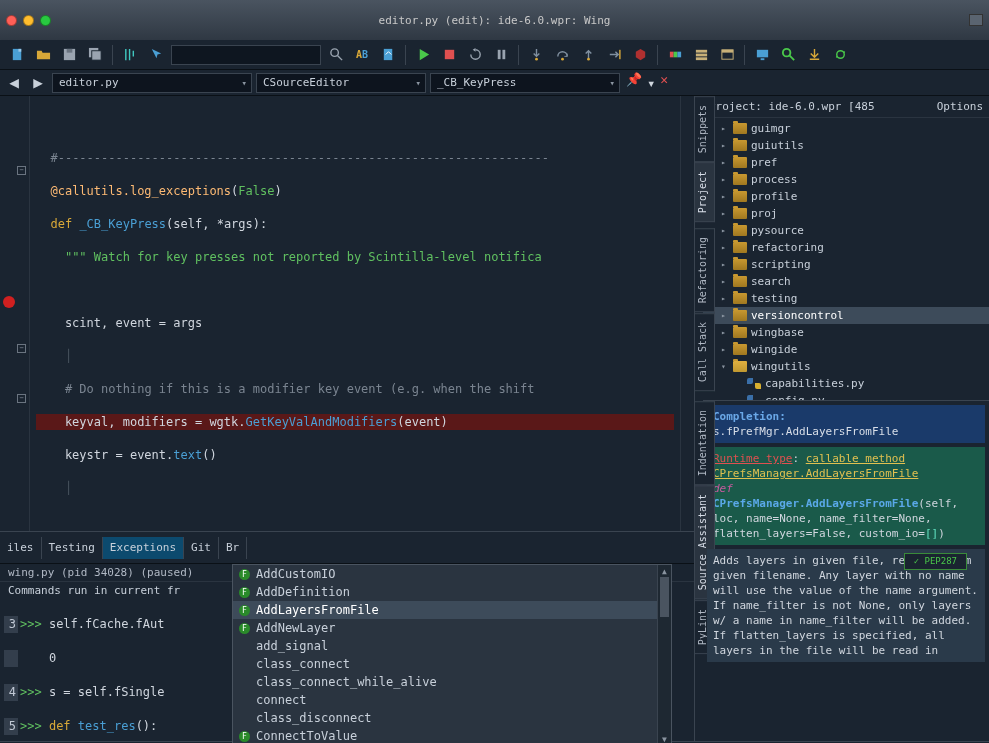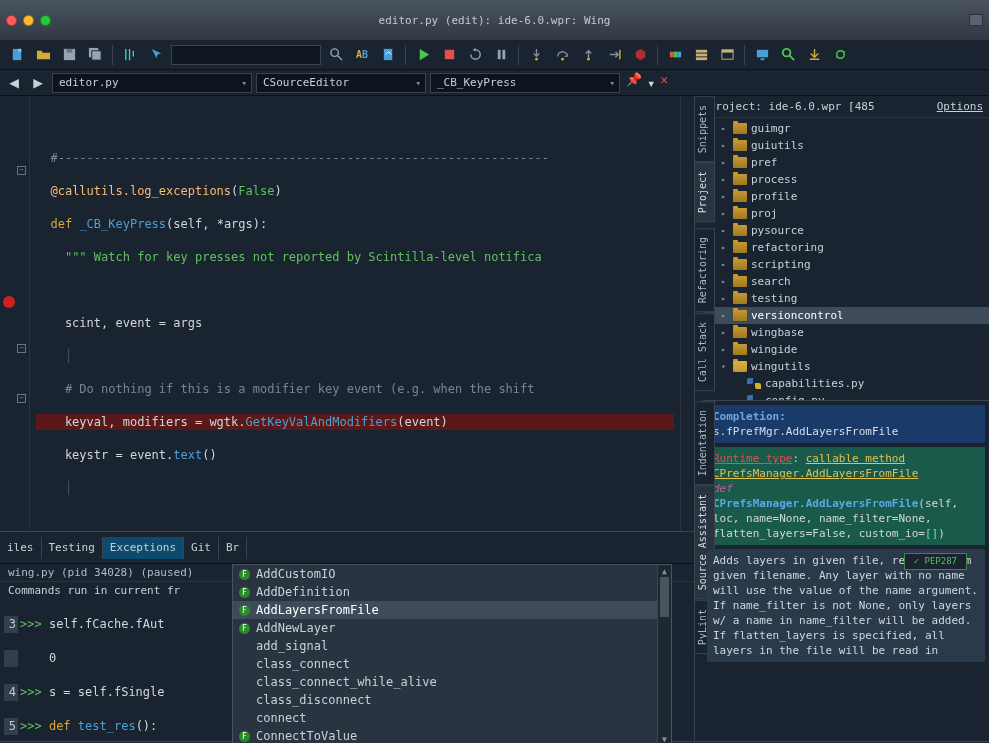--- a/index.html
+++ b/index.html
@@ -73,21 +73,21 @@
 
 .rightcol { width:294px; display:flex; position:relative; background:#1a2430; }
 .vtabs { width:20px; display:flex; flex-direction:column; }
 .vtab { writing-mode:vertical-rl; transform:rotate(180deg); font-size:10px; color:#b0b8c4; padding:8px 2px; border:1px solid #3a4450; border-right:none; background:#1a2430; cursor:pointer; text-align:center; }
 .vtab.active { background:#2a3440; color:#d8dee8; }
 .rpanels { flex:1; display:flex; flex-direction:column; }
 
 
 .projpanel { height:305px; border-bottom:1px solid #3a4450; display:flex; flex-direction:column; }
 .projhead { height:22px; display:flex; align-items:center; padding:0 6px; color:#c8d0da; font-size:11px; justify-content:space-between; border-bottom:1px solid #2a3440; }
-.projhead .opt { text-decoration:underline; cursor:pointer;padding-left:27px; }
+.projhead .opt { cursor:pointer;padding-left:27px; }
 .tree { flex:1; overflow:hidden; padding:2px 0; font-size:11px; color:#c8d0da; line-height:17px; }
 .tree .node { display:flex; align-items:center; padding:0 4px 0 18px; gap:4px; cursor:pointer; height:17px; }
 .tree .node.sel { background:#3d4b5a; color:#fff; }
 .tree .node .arw { width:8px; color:#8a94a0; font-size:8px; }
 .tree .node .fico { width:14px; height:11px; }
 .fico.folder{background:linear-gradient(#c89830,#a07820);border-radius:1px;position:relative}
 .fico.folder::before{content:"";position:absolute;top:-2px;left:0;width:5px;height:2px;background:#c89830;border-radius:1px 1px 0 0}
 .fico.folder.open{background:linear-gradient(#e0b040,#c09830)}
 .fico.py{width:12px;height:12px;position:relative}
 .fico.py::before{content:"";position:absolute;width:6px;height:6px;background:#3a6fa8;border-radius:2px 0 2px 0;top:0;left:0}
@@ -382,25 +382,25 @@
             <div class="item">
               <span style="width: 11px;"></span>
               <span>class_connect</span>
             </div>
             <div class="item">
               <span style="width: 11px;"></span>
               <span>class_connect_while_alive</span>
             </div>
             <div class="item">
               <span style="width: 11px;"></span>
+              <span>connect</span>
+            </div>
+            <div class="item">
+              <span style="width: 11px;"></span>
               <span>class_disconnect</span>
-            </div>
-            <div class="item">
-              <span style="width: 11px;"></span>
-              <span>connect</span>
             </div>
             <div class="item">
               <span class="badge">F</span>
               <span>ConnectToValue</span>
             </div>
           </div>
         <div class="scroll">
           <div class="arr">▲</div>
           <div class="thumb"></div>
           <div class="arr" style="position:absolute;bottom:0;width:100%">▼</div>

